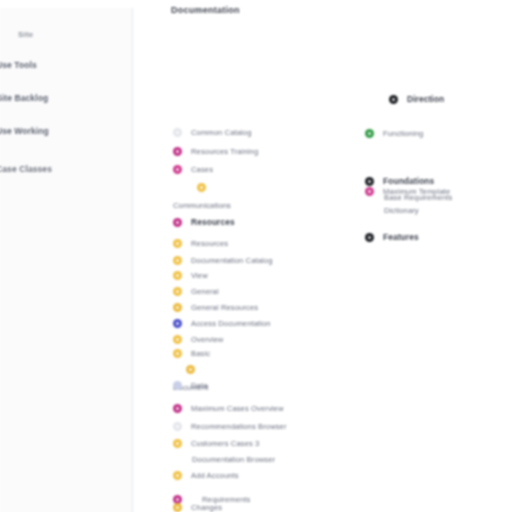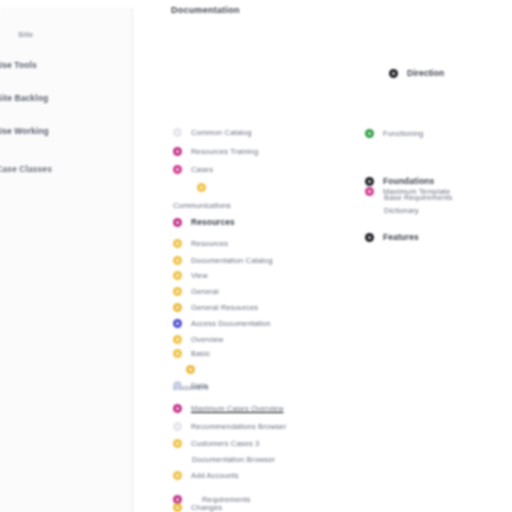--- a/index.html
+++ b/index.html
@@ -161,21 +161,21 @@
       </div>
       <div class="row" style="top:365px;flex-direction:column;">
         <span class="dot" style="background: rgb(238, 187, 58);"></span>
         <span class="label">Document</span>
       </div>
       <div class="row" style="top:381px;">
         <span class="dot nohole" style="background: rgb(200, 207, 232);"></span>
         <span class="label">Data</span>
       </div>
 
-      <div class="row" style="top:404px;text-decoration:underline;">
+      <div class="row" style="top:404px;">
         <span class="dot" style="background: rgb(200, 49, 140);"></span>
         <span class="label">Maximum Cases Overview</span>
       </div>
       <div class="row" style="top:422px;">
         <span class="dot" style="background: rgb(228, 230, 234);"></span>
         <span class="label">Recommendations Browser</span>
       </div>
       <div class="row" style="top:439px;">
         <span class="dot" style="background: rgb(242, 194, 64);"></span>
         <span class="label">Customers Cases 3</span>
@@ -192,21 +192,21 @@
         <span class="label">Requirements</span>
       </div>
       <div class="row" style="top:503px;">
         <span class="dot" style="background: rgb(238, 187, 58);"></span>
         <span class="label">Changes</span>
       </div>
     </section>
 
     <section class="col-side">
 
-      <div class="row header" style="top:68px;padding-left:24px;">
+      <div class="row header" style="top:94px;padding-left:24px;">
         <span class="dot" style="background: rgb(29, 31, 36);"></span>
         <span class="label">Direction</span>
       </div>
       <div class="row" style="top:129px;">
         <span class="dot" style="background: rgb(47, 158, 68);"></span>
         <span class="label">Functioning</span>
       </div>
       <div class="row" style="top:159px;margin-top:28px;">
         <span class="dot" style="background: rgb(214, 58, 146);"></span>
         <span class="label">Maximum Template</span>

